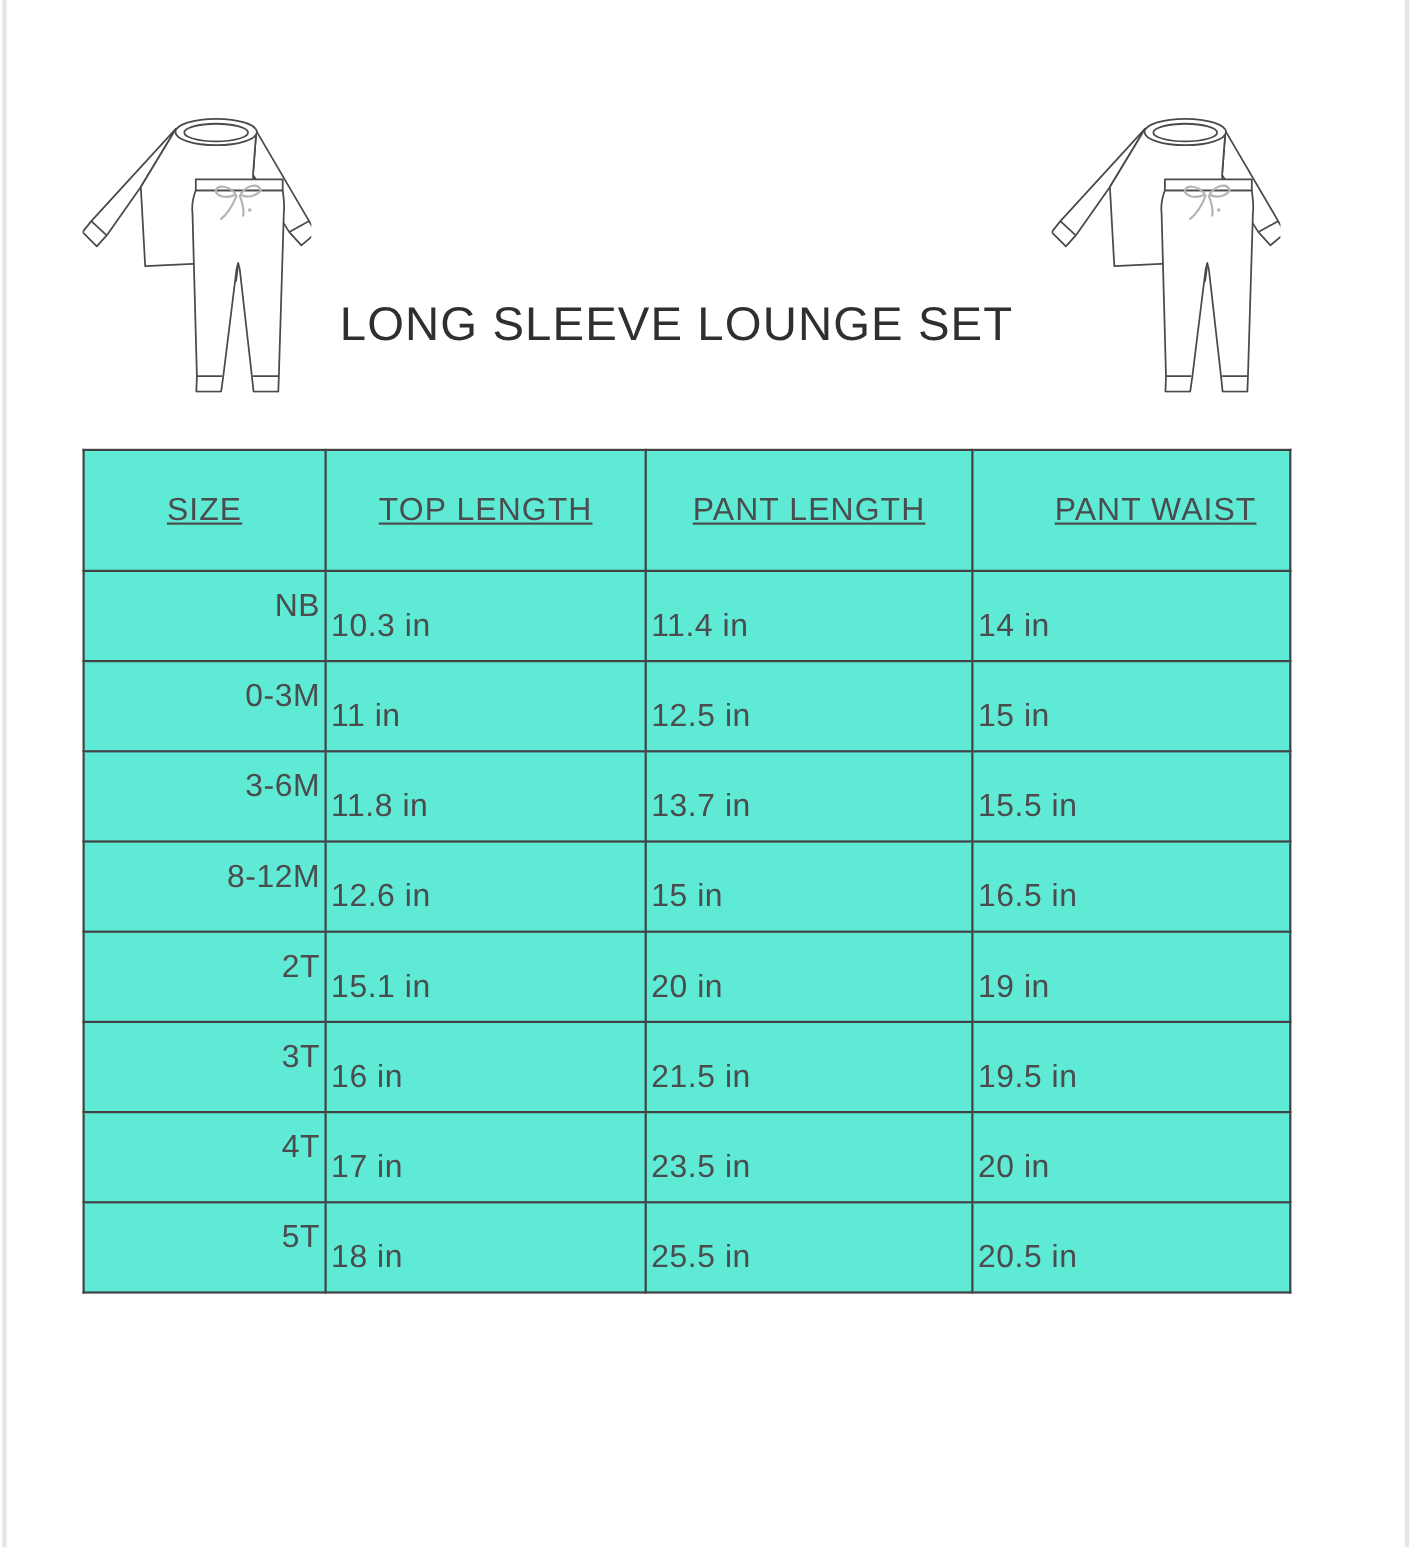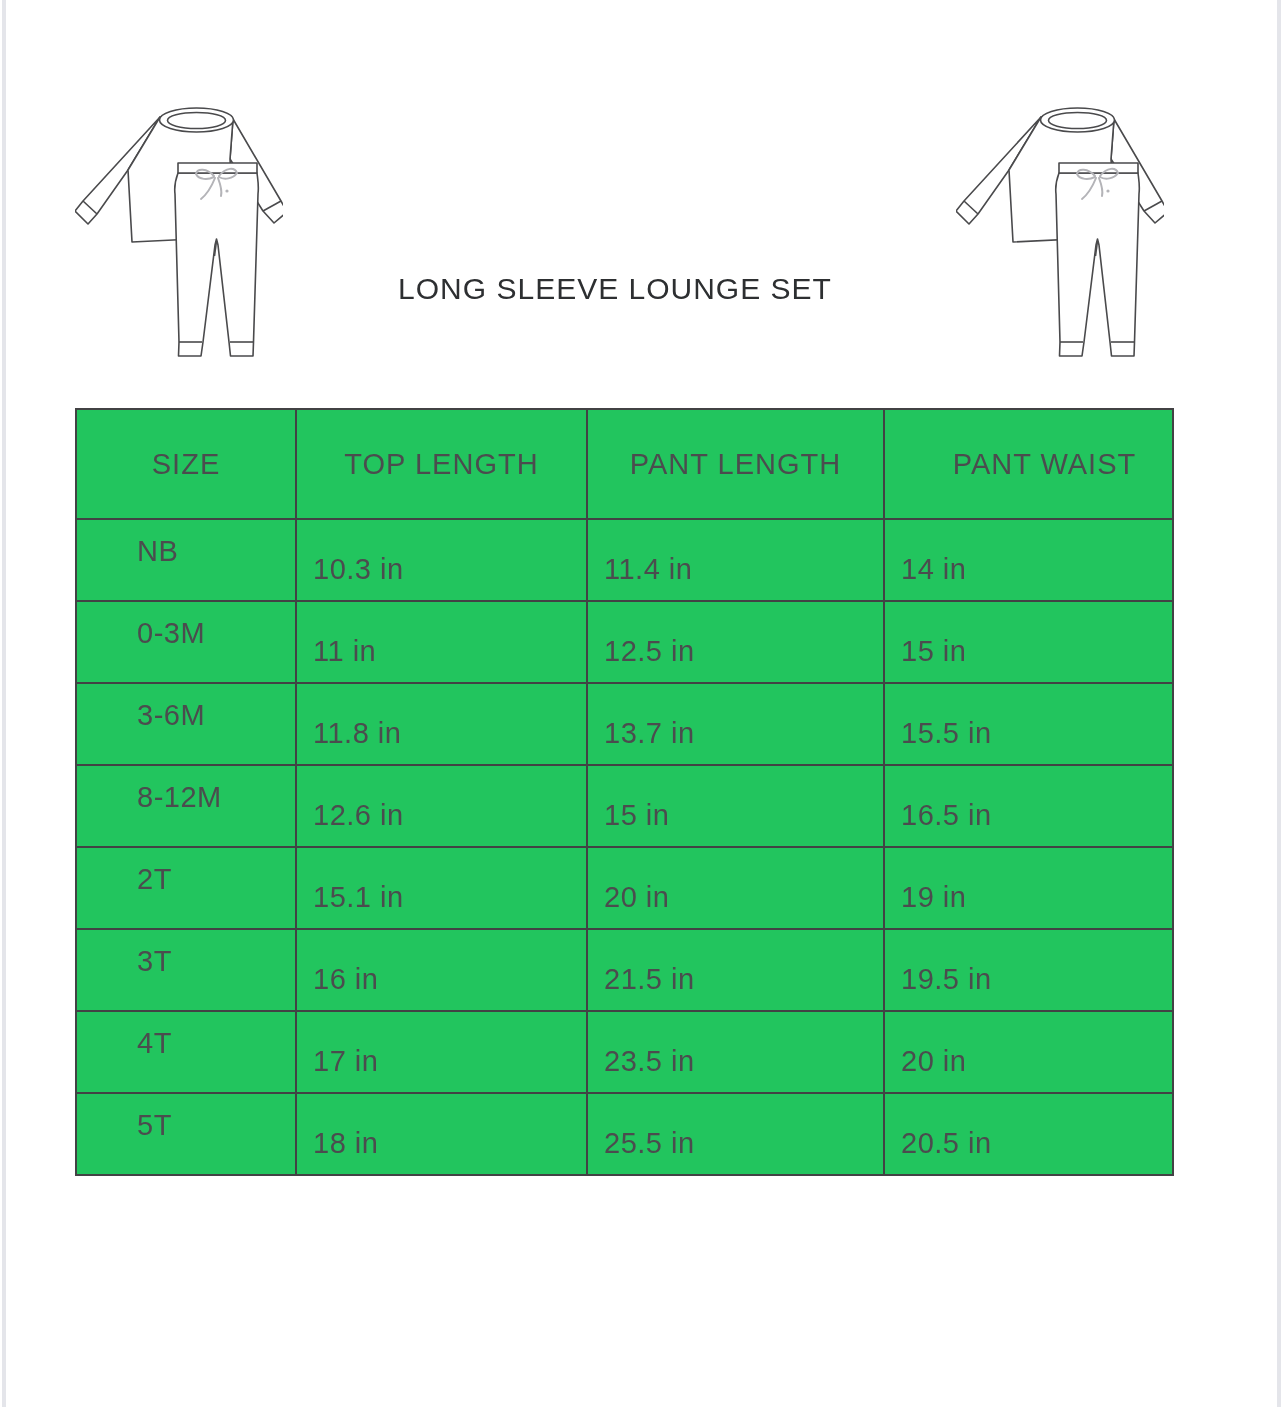--- a/index.html
+++ b/index.html
@@ -10,41 +10,41 @@
   .edge-strip { position:absolute; top:0; height:100%; width:4px; background:#e4e5ea; }
   .edge-strip.left  { left:2px; }
   .edge-strip.right { left:1277px; }
 
   .pajama-illo { position:absolute; width:208px; height:253px; }
   .pajama-illo.pos-left  { left:75px;  top:104px; }
   .pajama-illo.pos-right { left:956px; top:104px; }
 
   .page-title {
     position:absolute; left:290px; top:272px; width:650px;
-    text-align:center; font-size:30px; line-height:1.1;
+    text-align:center; font-size:43px; line-height:1.1;
     letter-spacing:1px; color:#2d2f31; font-weight:500; white-space:nowrap;
   }
 
   table.size-chart {
     position:absolute; left:75px; top:408px; width:1097px;
     border-collapse:collapse; table-layout:fixed;
     color:#4b4c4e;
   }
   .size-chart th, .size-chart td {
-    border:2px solid #424244; background:#22c55e; padding:16px;
+    border:2px solid #424244; background:#5eead4; padding:4px;text-decoration:underline;
   }
   .size-chart thead tr { height:110px; }
   .size-chart tbody tr { height:82px; }
   .size-chart th {
     font-size:29px; font-weight:400; letter-spacing:1px;
     text-align:center; vertical-align:middle;
   }
   .size-chart th.col-pant-waist { padding-left:48px; }
   .size-chart td { font-size:29px; letter-spacing:0.5px; vertical-align:middle; }
-  .size-chart td.cell-size  { text-align:left; padding-left:60px; }
+  .size-chart td.cell-size  { text-align:right; padding-left:60px; }
   .size-chart td.cell-value { }
   .lift { position:relative; top:-9px; display:inline-block; }
   .drop { position:relative; top:9px;  display:inline-block; }
 
   .defs-holder { position:absolute; width:0; height:0; overflow:hidden; }
 </style>
 </head>
 <body>
 
 <div class="page">

